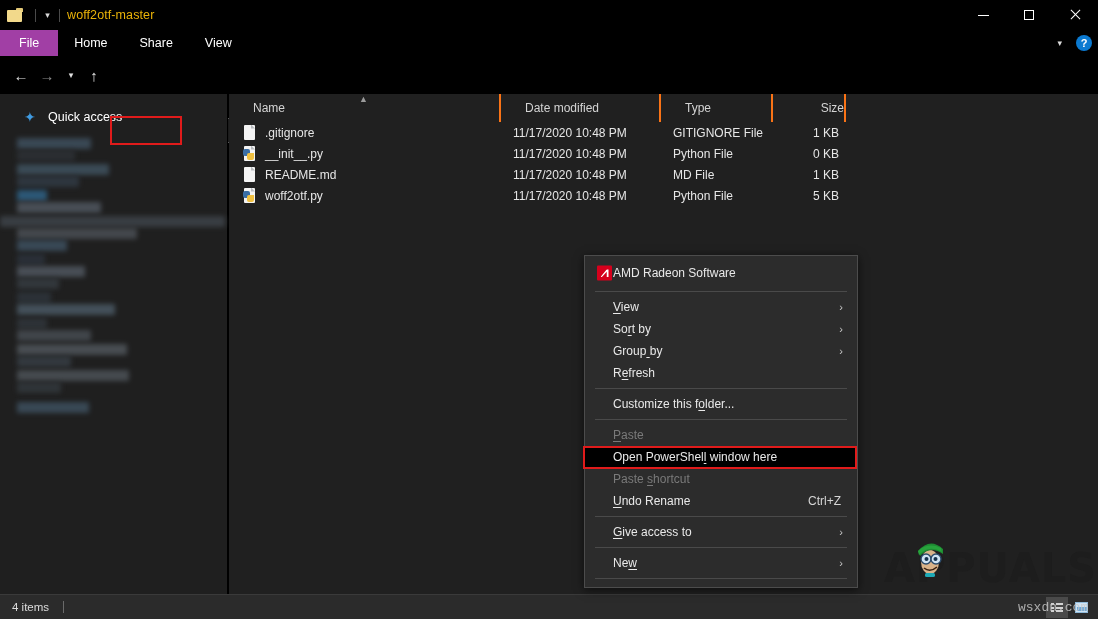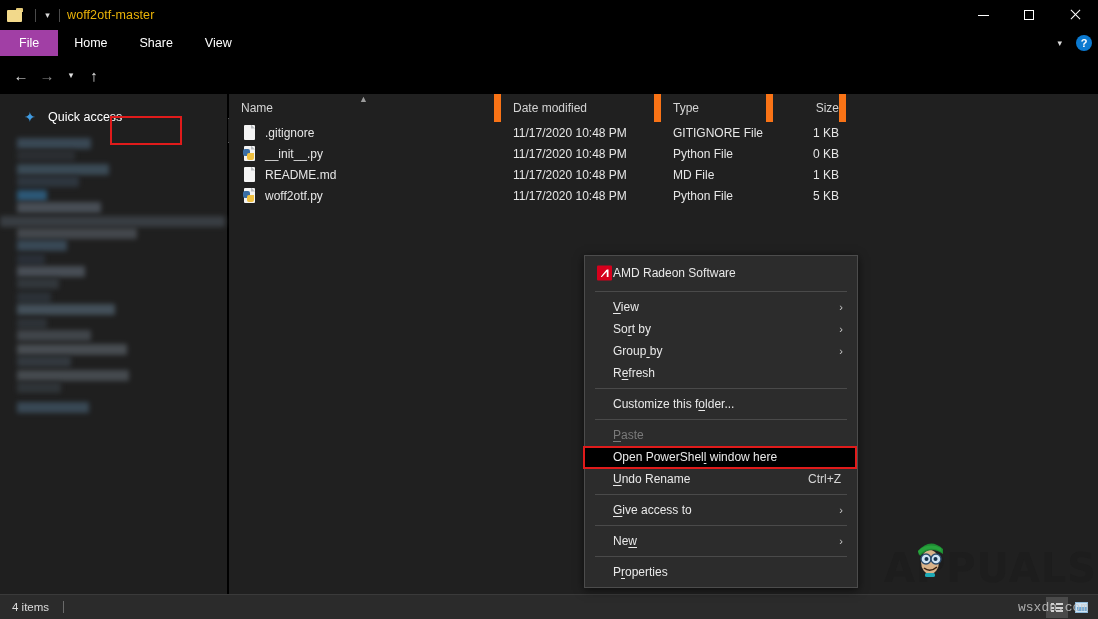--- a/index.html
+++ b/index.html
@@ -188,22 +188,22 @@
   .filepane {
     position: absolute; left: 229px; top: 94px; width: 869px; height: 500px;
     background: #202020;
   }
   .colhdr {
     position: absolute; left: 0; top: 0; width: 869px; height: 28px;
     display: flex; align-items: flex-end;
   }
   .col {
     position: relative; height: 28px; display: flex; align-items: center;
-    font-size: 12px; color: #d4d4d4; padding-left: 12px;
-    border-right: 7px solid #f97316;
+    font-size: 12px; color: #d4d4d4; padding-left: 24px;
+    border-right: 2px solid #f97316;
   }
   .col.c-name { width: 272px; }
   .col.c-date { width: 160px; }
   .col.c-type { width: 112px; }
   .col.c-size { width: 73px; justify-content: flex-end; }
   .sortmark {
     position: absolute; left: 130px; top: 0px;
     font-size: 9px; color: #9b9b9b; line-height: 10px;
   }
 
@@ -526,38 +526,38 @@
         <span>Customize this f<span class="ul">o</span>lder...</span>
       </div>
       <div class="msep"></div>
       <div class="mi disabled">
         <span><span class="ul">P</span>aste</span>
       </div>
       <div class="mi hl">
         <span>Open PowerShel<span class="ul">l</span> window here</span>
         <span class="ctx-redbox"></span>
       </div>
+      <div class="mi disabled">
+        <span>Paste <span class="ul">s</span>hortcut</span>
+      </div>
       <div class="mi">
         <span><span class="ul">U</span>ndo Rename</span>
         <span class="accel">Ctrl+Z</span>
       </div>
       <div class="msep"></div>
       <div class="mi">
         <span><span class="ul">G</span>ive access to</span>
         <span class="arrow">›</span>
       </div>
       <div class="msep"></div>
       <div class="mi">
         <span>Ne<span class="ul">w</span></span>
         <span class="arrow">›</span>
       </div>
       <div class="msep"></div>
-      <div class="mi">
-        <span>P<span class="ul">r</span>operties</span>
-      </div>
     </div>
 
   <div class="appuals">APPUALS</div>
   <svg class="appuals-face" viewBox="0 0 32 40">
     <ellipse cx="16" cy="24" rx="9" ry="12" fill="#d9b38a"></ellipse>
     <path d="M4 13 Q16 -1 29 11 L29 16 Q16 7 6 18 Z" fill="#1e8a32"></path>
     <path d="M4 13 Q14 4 27 10 L28 14 Q15 6 5 17 Z" fill="#27a33c"></path>
     <circle cx="12" cy="21" r="5" fill="#cfe4f5" stroke="#2a4a6a" stroke-width="1.4"></circle>
     <circle cx="22" cy="21" r="5" fill="#cfe4f5" stroke="#2a4a6a" stroke-width="1.4"></circle>
     <circle cx="12.5" cy="21" r="2" fill="#16324d"></circle>

